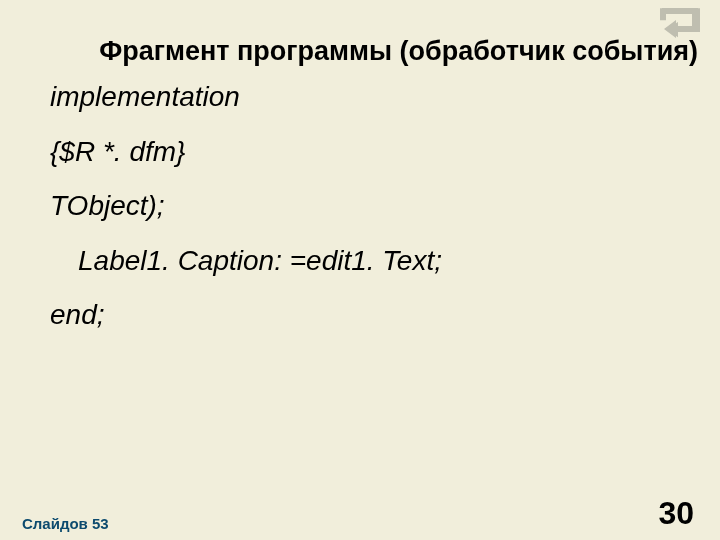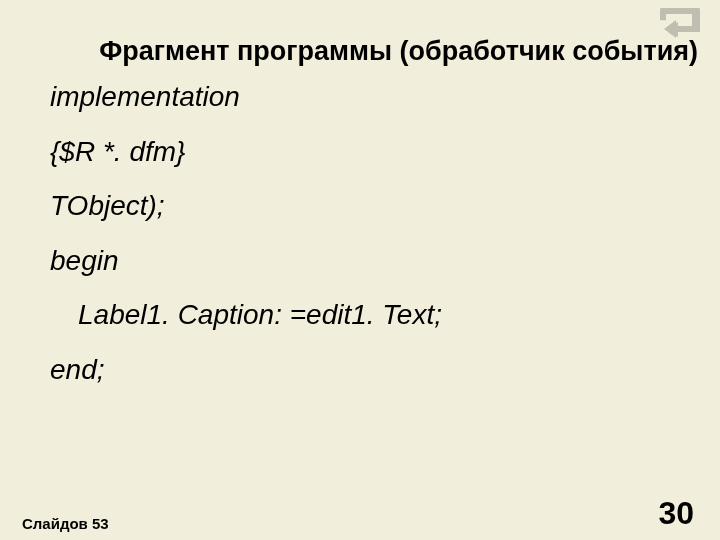--- a/index.html
+++ b/index.html
@@ -49,21 +49,21 @@
     }
     .content .indent {
       padding-left: 28px;
     }
     .footer-left {
       position: absolute;
       bottom: 8px;
       left: 22px;
       font-size: 15px;
       font-weight: bold;
-      color: #000000;
+      color: #0c4a6e;
     }
     .footer-right {
       position: absolute;
       bottom: 8px;
       right: 26px;
       font-size: 32px;
       font-weight: bold;
       color: #000;
       margin-left: 24px;
     }
@@ -77,19 +77,18 @@
     <path d="M 4 6 L 34 6 L 34 18 L 18 18 L 18 12 L 6 21 L 18 30 L 18 24 L 40 24 L 40 0 L 4 0 Z" fill="currentColor"></path>
   </svg>
 </div>
 
 <h1 class="slide-title">Фрагмент программы (обработчик события)</h1>
 
 <div class="content">
   <div>implementation</div>
   <div>{$R *. dfm}</div>
   <div>TObject);</div>
-  <div>begin</div>
   <div class="indent">Label1. Caption: =edit1. Text;</div>
   <div>end;</div>
 </div>
 
 <div class="footer-left">Слайдов 53</div>
 <div class="footer-right">30</div>
 
 </body></html>

